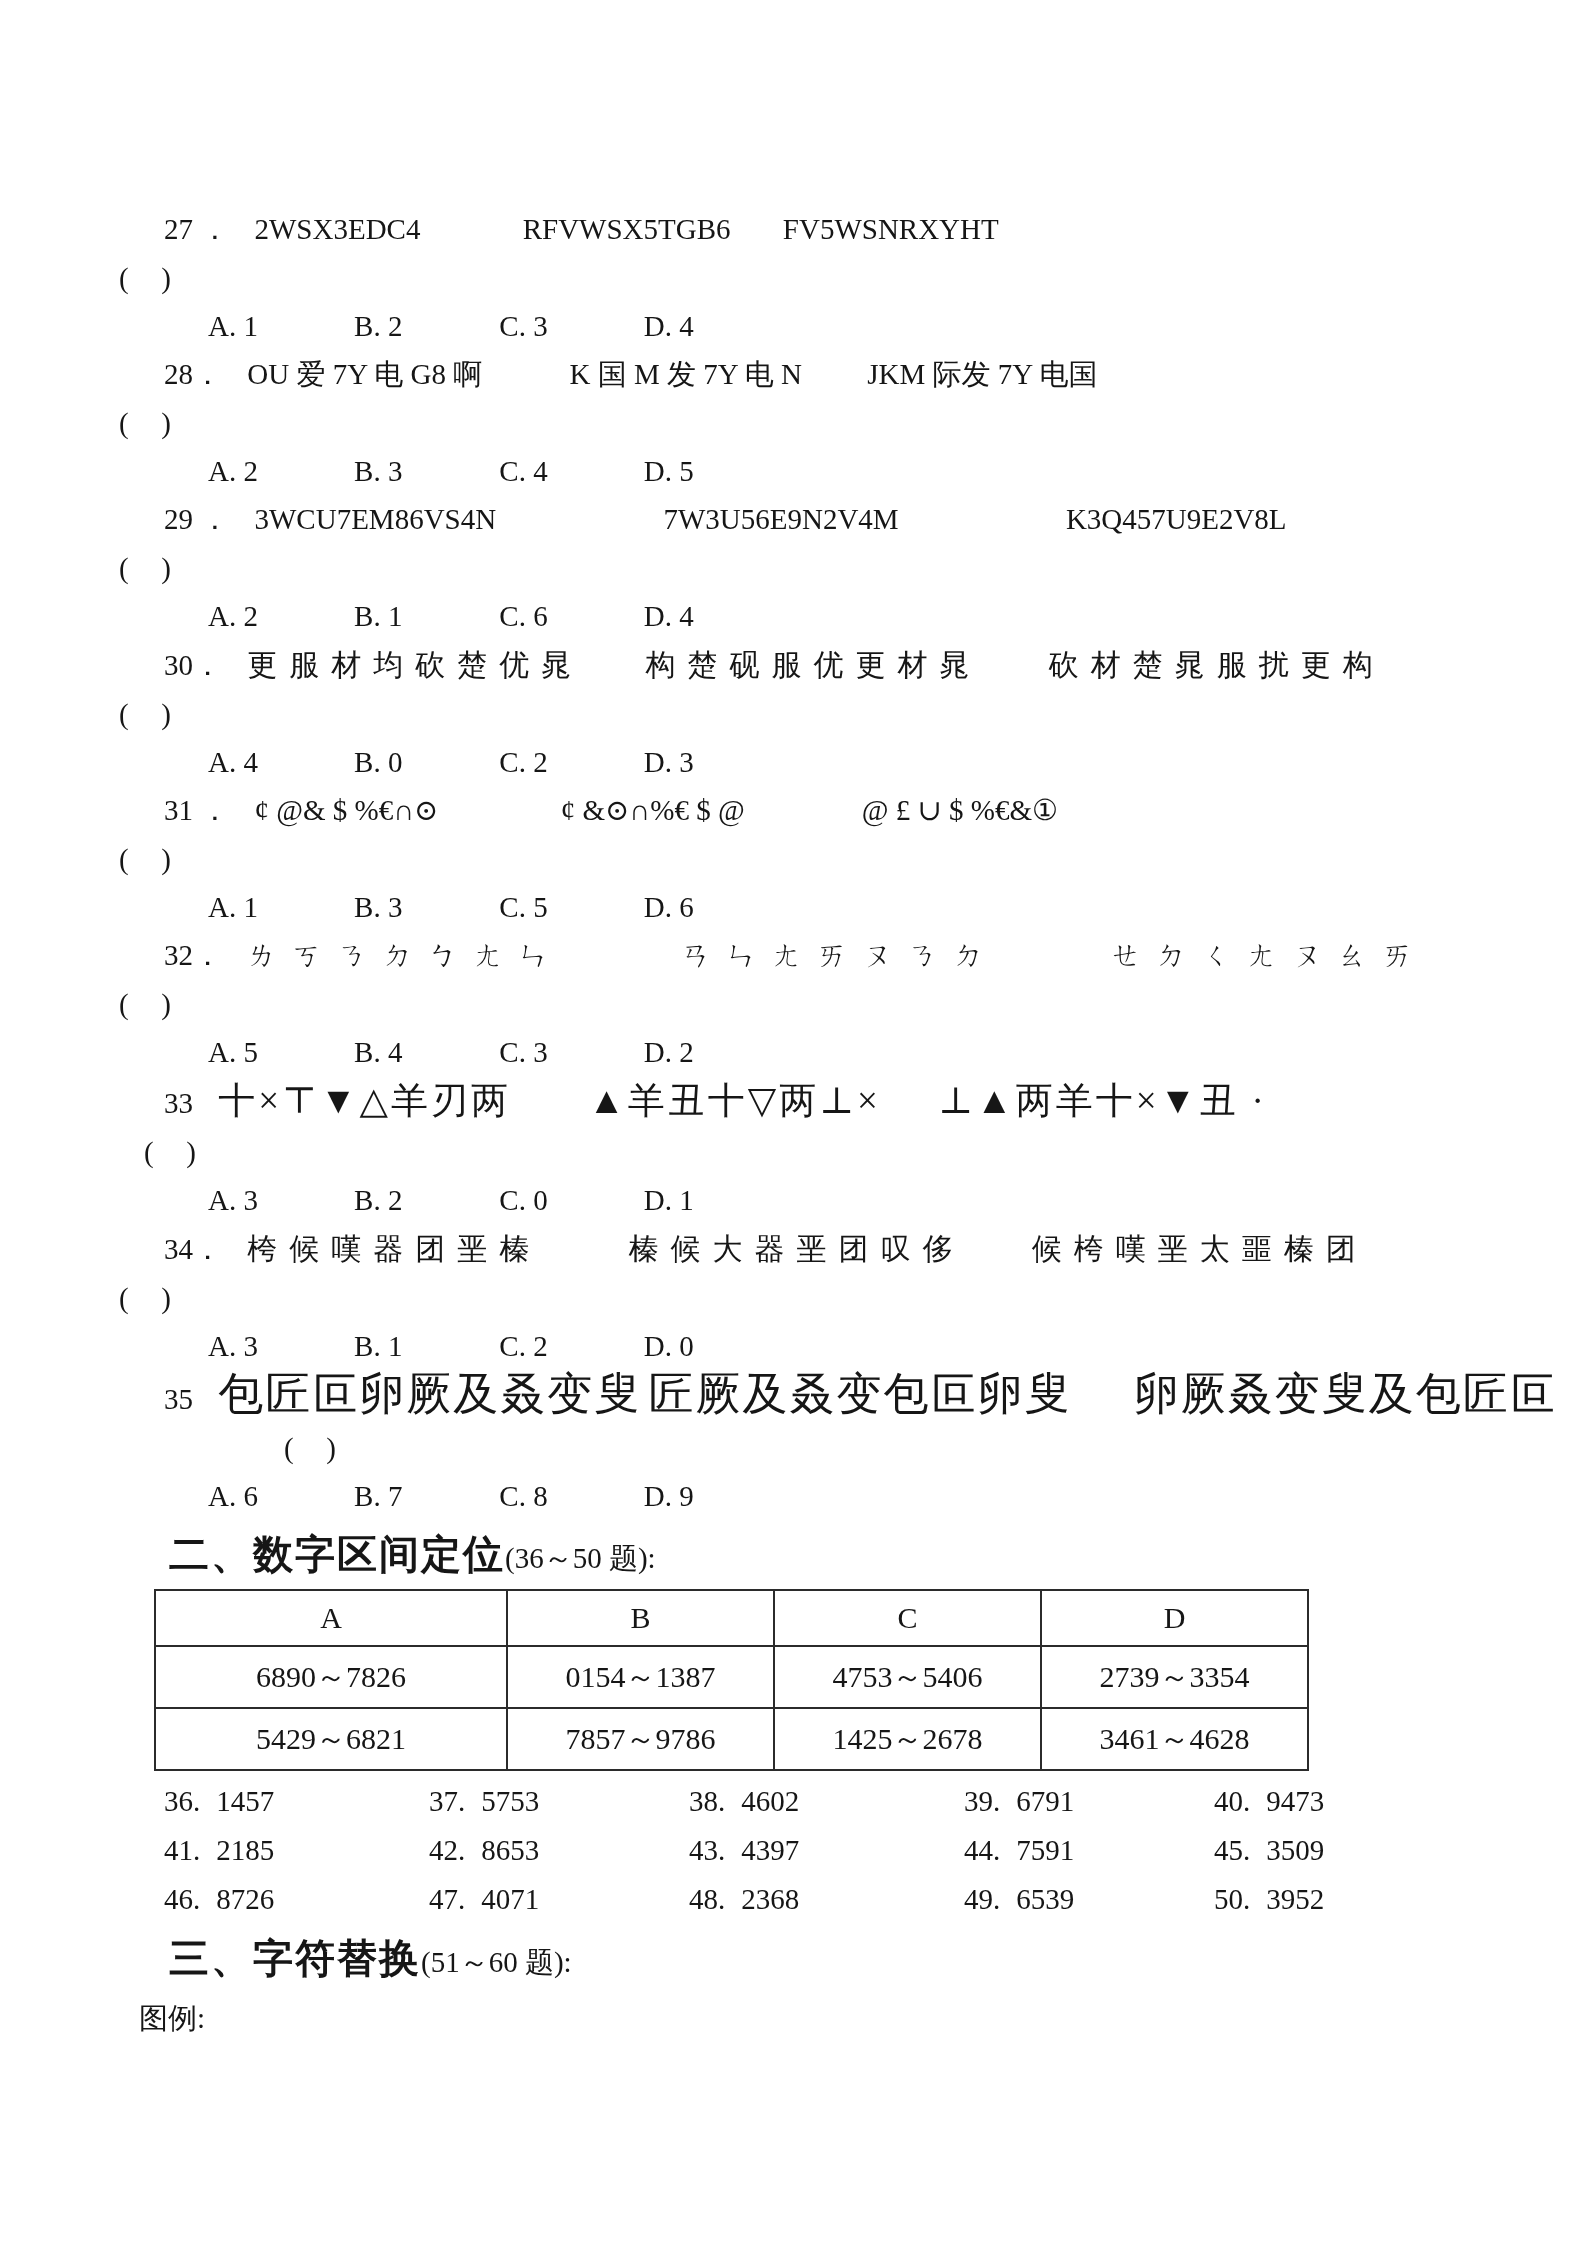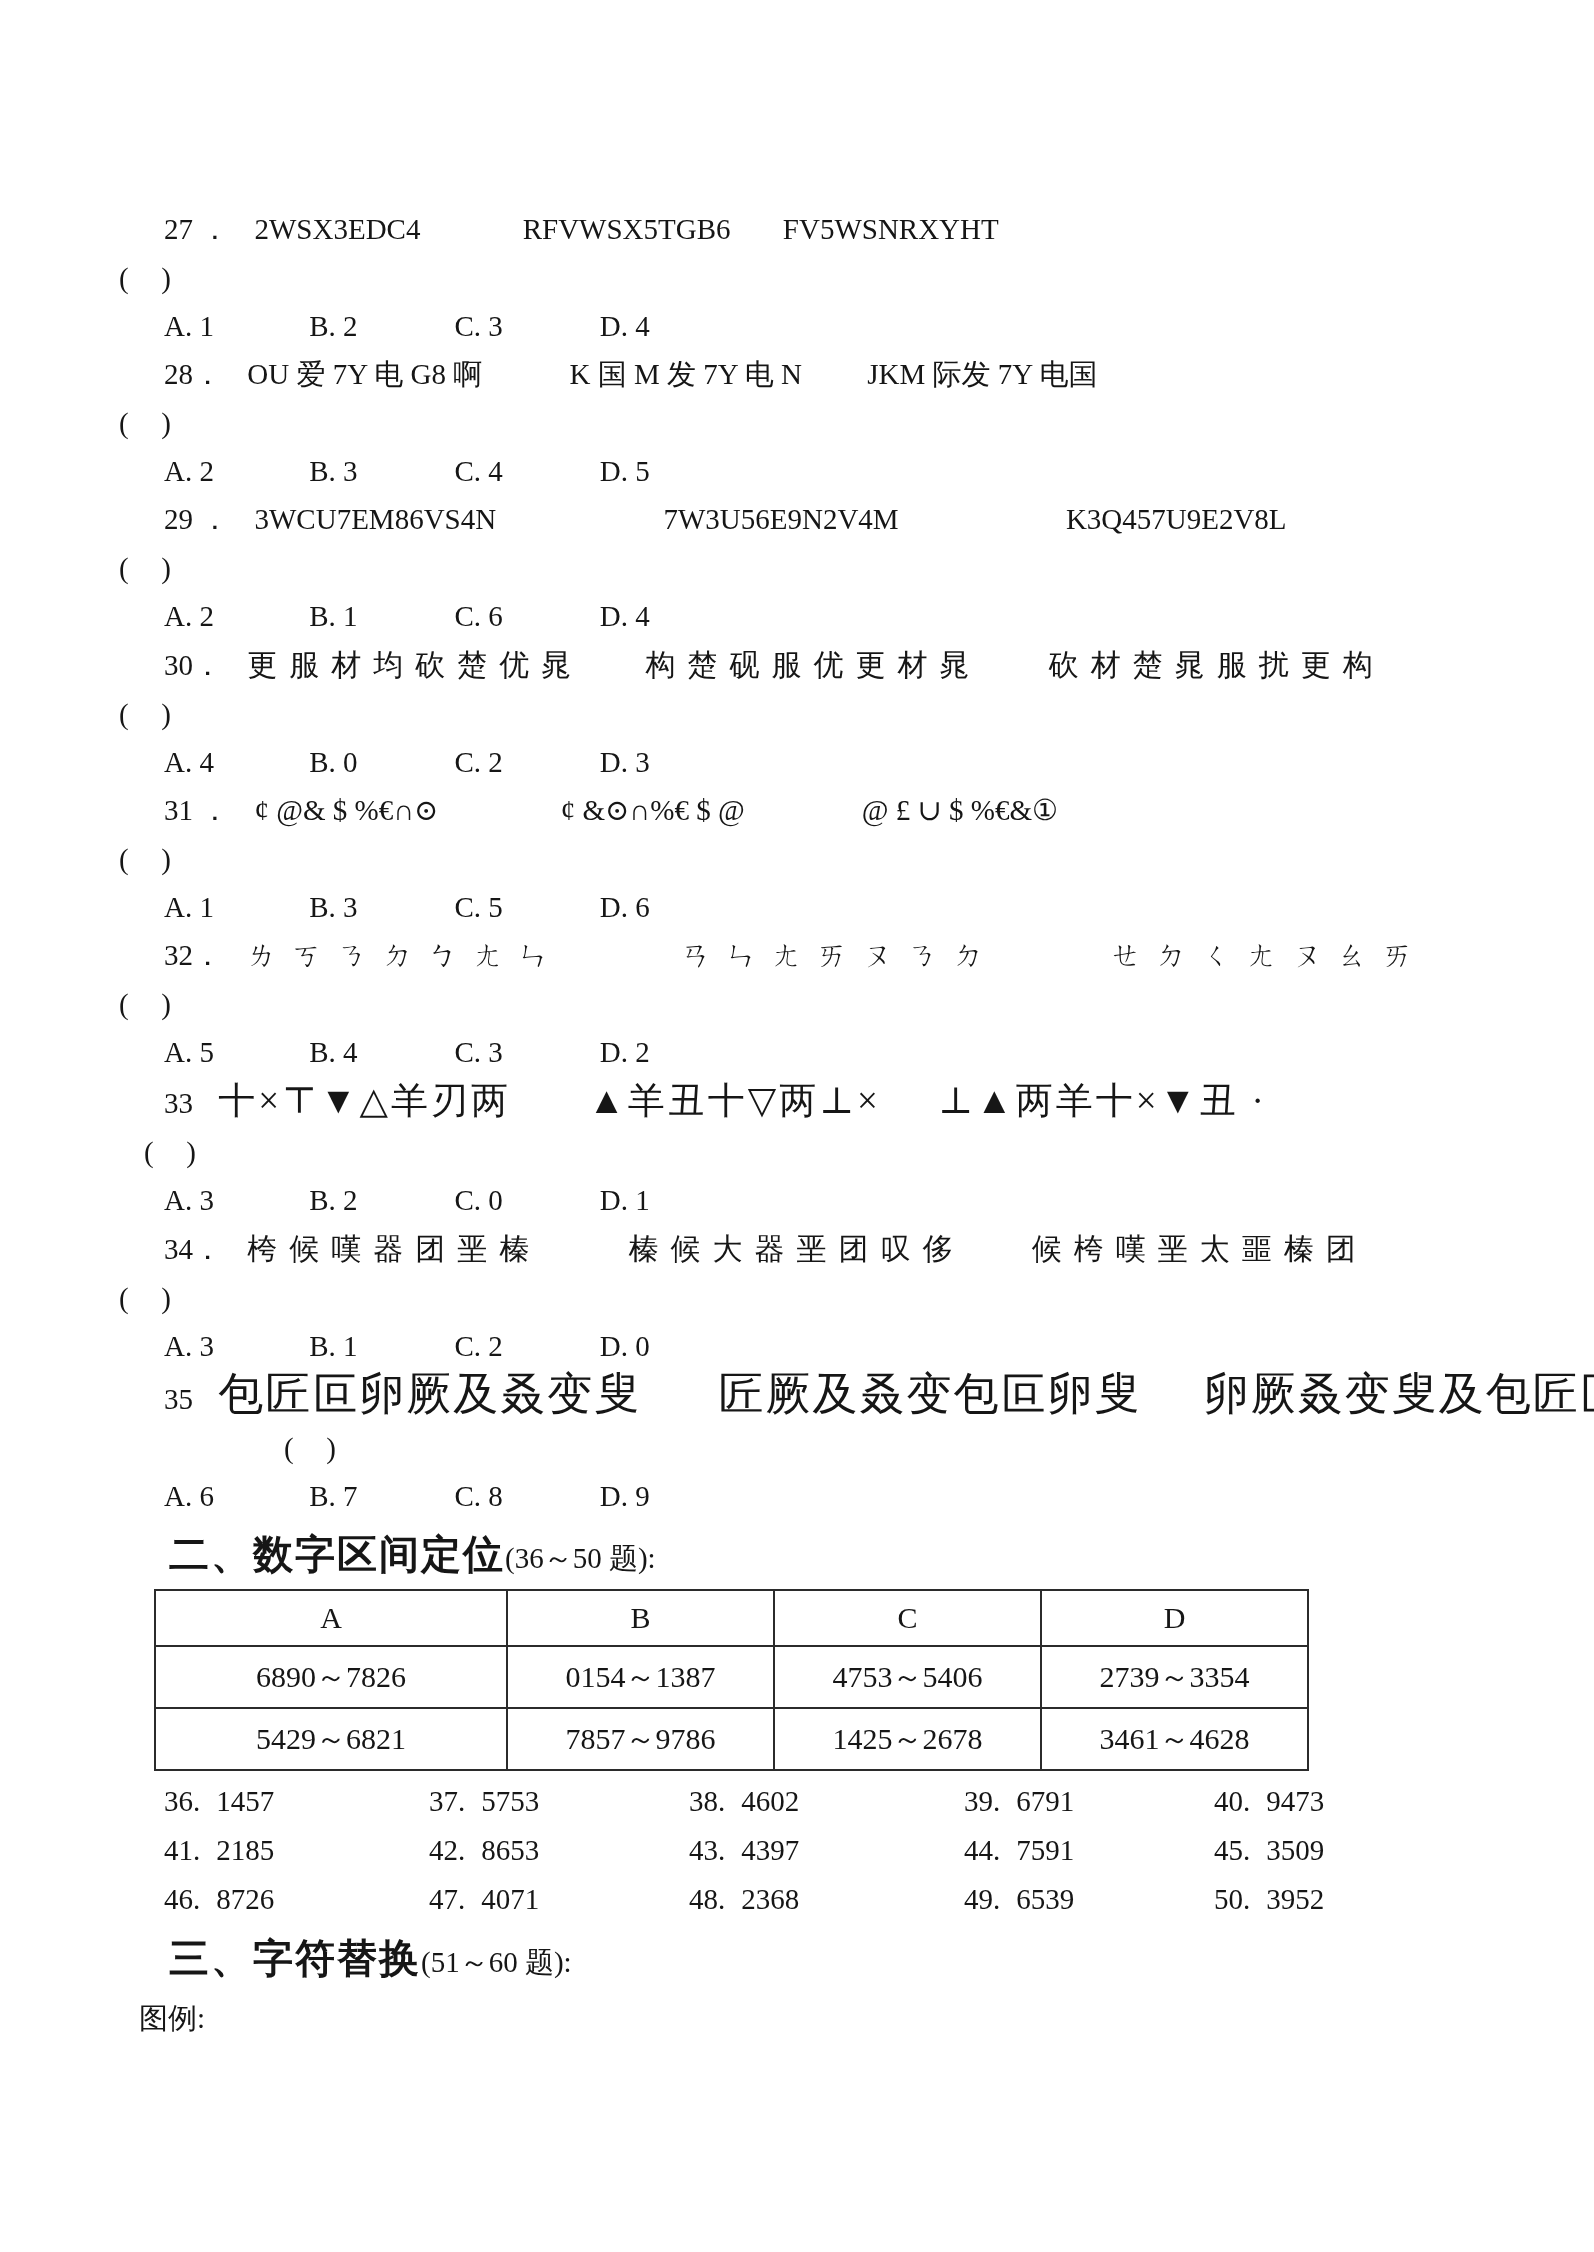--- a/index.html
+++ b/index.html
@@ -10,31 +10,31 @@
     color:#161616;font-size:29px;
   }
   .page{box-sizing:border-box;height:100%;padding:205px 30px 0 119px;}
   
   .question{white-space:nowrap;}
   .q-line{margin-left:45px;line-height:49px;white-space:nowrap;}
   .q-prefix{display:inline-block;margin-right:18px;white-space:pre;}
   .g{white-space:pre;display:inline-block;}
   .bracket{line-height:48px;white-space:pre;letter-spacing:6px;}
   .opts{margin-left:45px;line-height:48px;}
-  .opt{display:inline-block;min-width:138px;white-space:pre;}
+  .opt{display:inline-block;min-width:138px;white-space:pre;text-align:center;}
   
   #q27 .g2{margin-left:95px}  #q27 .g3{margin-left:45px}
   #q28 .g2{margin-left:80px}  #q28 .g3{margin-left:58px}
   #q29 .g2{margin-left:160px} #q29 .g3{margin-left:160px}
   #q30 .g2{margin-left:55px}  #q30 .g3{margin-left:60px}
   #q31 .g2{margin-left:115px} #q31 .g3{margin-left:110px}
   #q32 .g2{margin-left:110px} #q32 .g3{margin-left:105px}
   #q33 .g2{margin-left:70px}  #q33 .g3{margin-left:50px}
   #q34 .g2{margin-left:80px}  #q34 .g3{margin-left:60px}
-  #q35 .g2{margin-left:70px}  #q35 .g3{margin-left:55px}
+  #q35 .g2{}  #q35 .g3{margin-left:55px}
   
   .cjk .g{font-size:30px;letter-spacing:12px;}
   .bpmf .g{letter-spacing:16px;}
   #q33 .g{font-size:37px;letter-spacing:3px;}
   #q35 .g{font-size:45px;letter-spacing:2px;}
   #q33 .bracket{margin-left:25px;}
   #q35 .bracket{margin-left:165px;}
   
   .sec-title{margin:10px 0 6px 50px;font-size:29px;line-height:50px;}
   .sec-title .bold{font-weight:bold;font-size:40px;letter-spacing:2px;}

